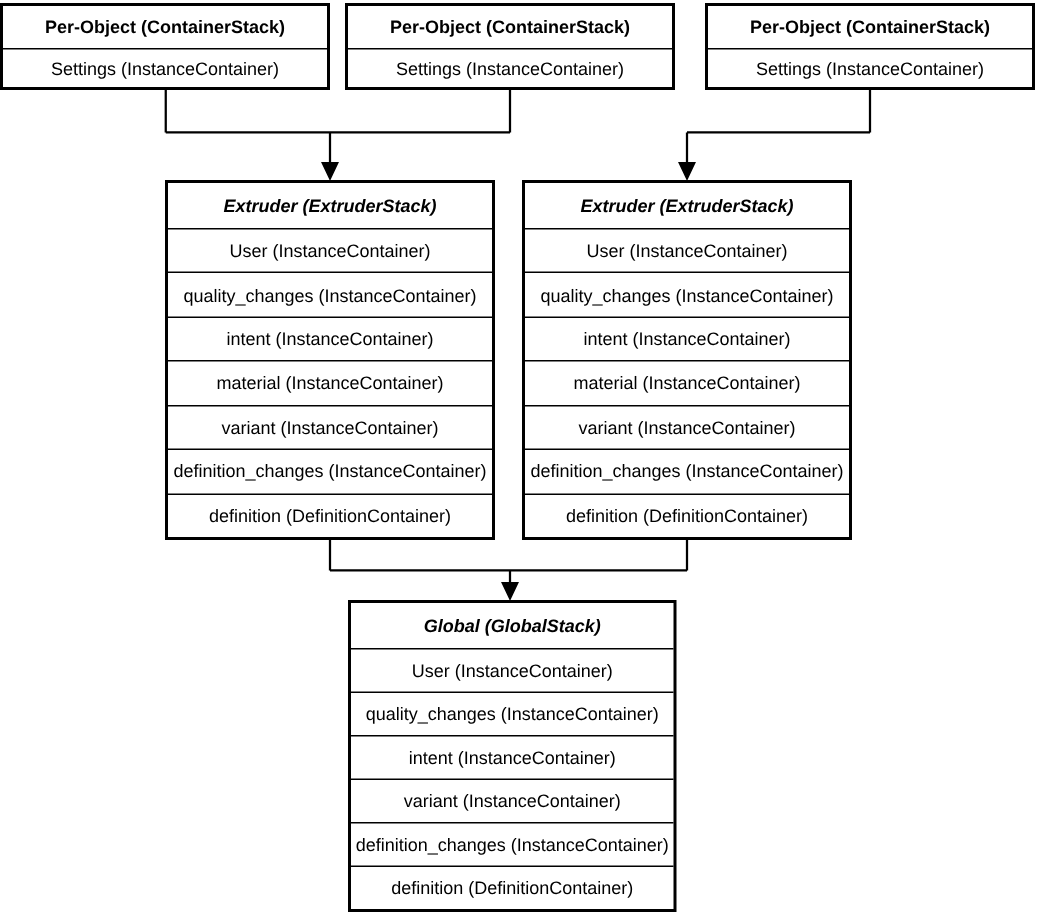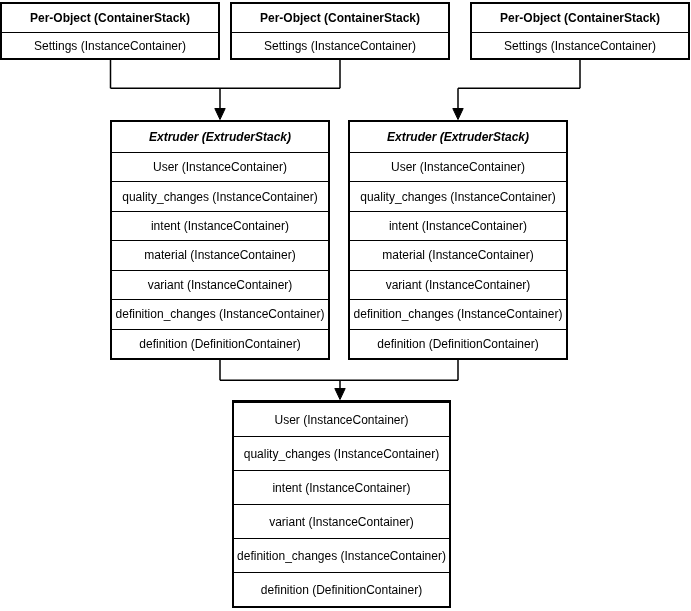--- a/index.html
+++ b/index.html
@@ -120,20 +120,21 @@
     <div class="stack-row">User (InstanceContainer)</div>
     <div class="stack-row">quality_changes (InstanceContainer)</div>
     <div class="stack-row">intent (InstanceContainer)</div>
     <div class="stack-row">material (InstanceContainer)</div>
     <div class="stack-row">variant (InstanceContainer)</div>
     <div class="stack-row">definition_changes (InstanceContainer)</div>
     <div class="stack-row">definition (DefinitionContainer)</div>
   </div>
 
   <div class="stack-box tall" id="gl">
+    <div class="stack-header">Global (GlobalStack)</div>
     <div class="stack-row">User (InstanceContainer)</div>
     <div class="stack-row">quality_changes (InstanceContainer)</div>
     <div class="stack-row">intent (InstanceContainer)</div>
     <div class="stack-row">variant (InstanceContainer)</div>
     <div class="stack-row">definition_changes (InstanceContainer)</div>
     <div class="stack-row">definition (DefinitionContainer)</div>
   </div>
 
 </div>
 

